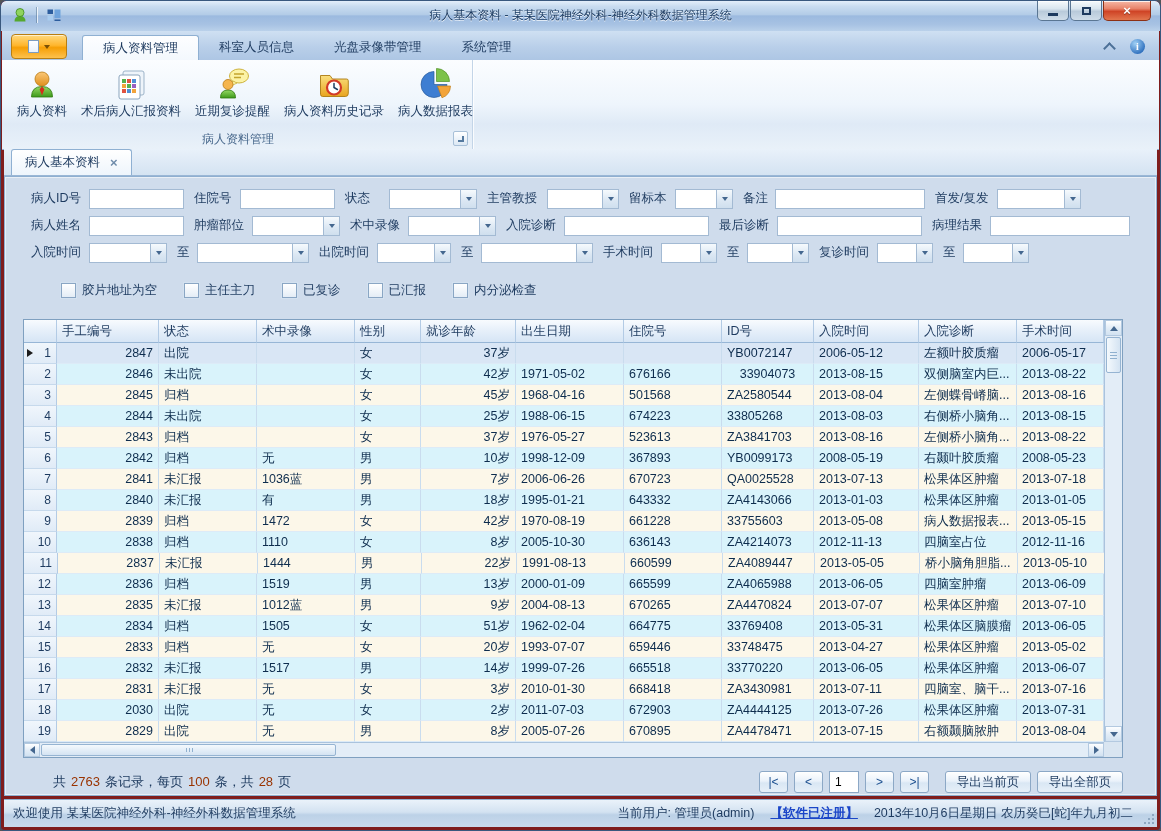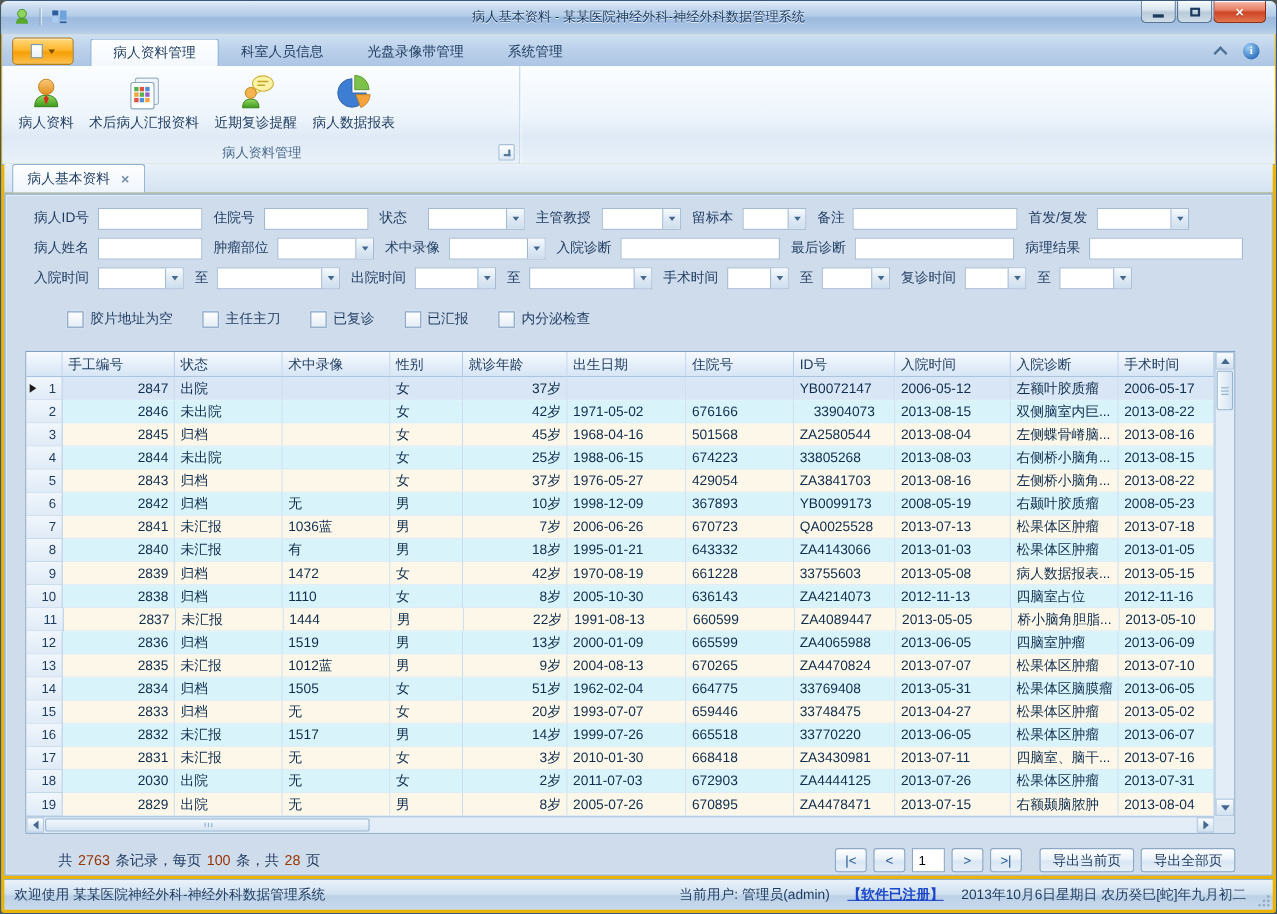--- a/index.html
+++ b/index.html
@@ -1,17 +1,17 @@
 <!DOCTYPE html>
 <html style="--panel: #cfdcec; --row-cyan: #d9f3fb; --row-cream: #fcf7e9; --row-selected: #d9e6f5; --number-red: #993300; --link-blue: #1b46c8; --menu-orange: #f9a825; --navy: #1d3a5f;"><head>
 <meta charset="utf-8">
 <style>
   html,body{margin:0;padding:0;}
   body{width:1161px;height:831px;overflow:hidden;font-family:"Liberation Sans","DejaVu Sans",sans-serif;background:#555;}
-  .window{position:relative;width:1161px;height:831px;box-sizing:border-box;border:1px solid #39587e;border-radius:6px 6px 4px 4px;background:#eab308;overflow:hidden;}
+  .window{position:relative;width:1161px;height:831px;box-sizing:border-box;border:1px solid #39587e;border-radius:6px 6px 4px 4px;background:#7f1d1d;overflow:hidden;}
 
   
   .titlebar{position:absolute;top:0;left:0;right:0;height:30px;border-radius:5px 5px 0 0;
     background:linear-gradient(180deg,#e3eefa 0%,#c9dcf0 18%,#b3cce7 45%,#9cbadf 50%,#a7c2e3 78%,#bad1ea 100%);}
   .tb-left{position:absolute;left:10px;top:5px;display:flex;align-items:center;gap:8px;}
   .tb-sep{width:1px;height:16px;background:rgba(255,255,255,.75);box-shadow:-1px 0 rgba(90,120,150,.55);}
   .tb-title{position:absolute;left:0;right:0;top:0;text-align:center;line-height:29px;font-size:12px;color:#17375e;text-shadow:0 1px rgba(255,255,255,.85);}
   .tb-ctrl{position:absolute;right:9px;top:0;display:flex;}
   .wbtn{width:30px;height:19px;margin-left:1px;border:1px solid #5a7693;border-top:none;border-radius:0 0 5px 5px;
     background:linear-gradient(#f6fafc,#dae6ef 40%,#b9cada 55%,#cfdde9);display:flex;align-items:center;justify-content:center;box-shadow:inset 0 1px rgba(255,255,255,.8);cursor:default;}
@@ -228,20 +228,34 @@
                     <stop offset="1" stop-color="#3e9a1b"></stop>
                   </linearGradient>
                 </defs>
                 <ellipse cx="23" cy="9" rx="9.5" ry="7" fill="#fcf3a6" stroke="#cdb33e"></ellipse>
                 <path d="M17 14 l-4 6 8 -4 z" fill="#fcf3a6" stroke="#cdb33e" stroke-width="0.8"></path>
                 <path d="M18 7 h10 M18 10.5 h7" stroke="#c3a52f" stroke-width="1.4" fill="none"></path>
                 <path d="M4.5 31 q0 -8 7.5 -8 q7.5 0 7.5 8 z" fill="url(#ig3b)" stroke="#2e7a10" stroke-width="0.8"></path>
                 <circle cx="12" cy="17.5" r="5" fill="#f5b54e" stroke="#b97a12" stroke-width="0.8"></circle>
               </svg></span>
             <span class="rlbl">近期复诊提醒</span>
+          </div>
+          <div class="rbtn">
+            <span class="ricon"><svg width="34" height="34" viewBox="0 0 34 34">
+                <defs>
+                  <linearGradient id="ig4f" x1="0" y1="0" x2="0" y2="1">
+                    <stop offset="0" stop-color="#fadf7e"></stop>
+                    <stop offset="1" stop-color="#e8a41f"></stop>
+                  </linearGradient>
+                </defs>
+                <path d="M3.5 8.5 h9.5 l2.5 3.5 h14 a1.8 1.8 0 0 1 1.8 1.8 v12.7 a3 3 0 0 1 -3 3 h-22.6 a2.2 2.2 0 0 1 -2.2 -2.2 z" fill="url(#ig4f)" stroke="#ab7a12" stroke-width="0.9"></path>
+                <circle cx="17" cy="20.5" r="7" fill="#fff" stroke="#d23a28" stroke-width="2.2"></circle>
+                <path d="M17 16.5 v4 l3.4 2" stroke="#1e3e60" stroke-width="1.5" fill="none" stroke-linecap="round"></path>
+              </svg></span>
+            <span class="rlbl">病人资料历史记录</span>
           </div>
           <div class="rbtn">
             <span class="ricon"><svg width="34" height="34" viewBox="0 0 34 34">
                 <path d="M15 17.5 L15 4.5 A13 13 0 1 0 28 17.5 Z" fill="#3e7ed2" stroke="#2a5b9c" stroke-width="0.7"></path>
                 <path d="M18.5 19 L31.5 19 A13 13 0 0 1 23 30.8 Z" fill="#f3a43a" stroke="#c27c15" stroke-width="0.7"></path>
                 <path d="M17.5 14.5 L17.5 1.5 A13 13 0 0 1 30.5 14.5 Z" fill="#7cc24a" stroke="#4f8f22" stroke-width="0.7"></path>
               </svg></span>
             <span class="rlbl">病人数据报表</span>
           </div>
         </div>
@@ -531,21 +545,21 @@
             <div class="grow cream">
               <div class="g-rowhead" style="width: 33px;">
                 <span class="rnum">5</span>
               </div>
               <div class="g-cell ar" style="width: 102px;">2843</div>
               <div class="g-cell" style="width: 98px;">归档</div>
               <div class="g-cell" style="width: 98px;"></div>
               <div class="g-cell" style="width: 66px;">女</div>
               <div class="g-cell ar" style="width: 95px;">37岁</div>
               <div class="g-cell" style="width: 108px;">1976-05-27</div>
-              <div class="g-cell" style="width: 98px;">429054</div>
+              <div class="g-cell" style="width: 98px;">523613</div>
               <div class="g-cell" style="width: 92px;">ZA3841703</div>
               <div class="g-cell" style="width: 105px;">2013-08-16</div>
               <div class="g-cell" style="width: 98px;">左侧桥小脑角...</div>
               <div class="g-cell" style="width: 87px;">2013-08-22</div>
             </div>
             <div class="grow cyan">
               <div class="g-rowhead" style="width: 33px;">
                 <span class="rnum">6</span>
               </div>
               <div class="g-cell ar" style="width: 102px;">2842</div>

